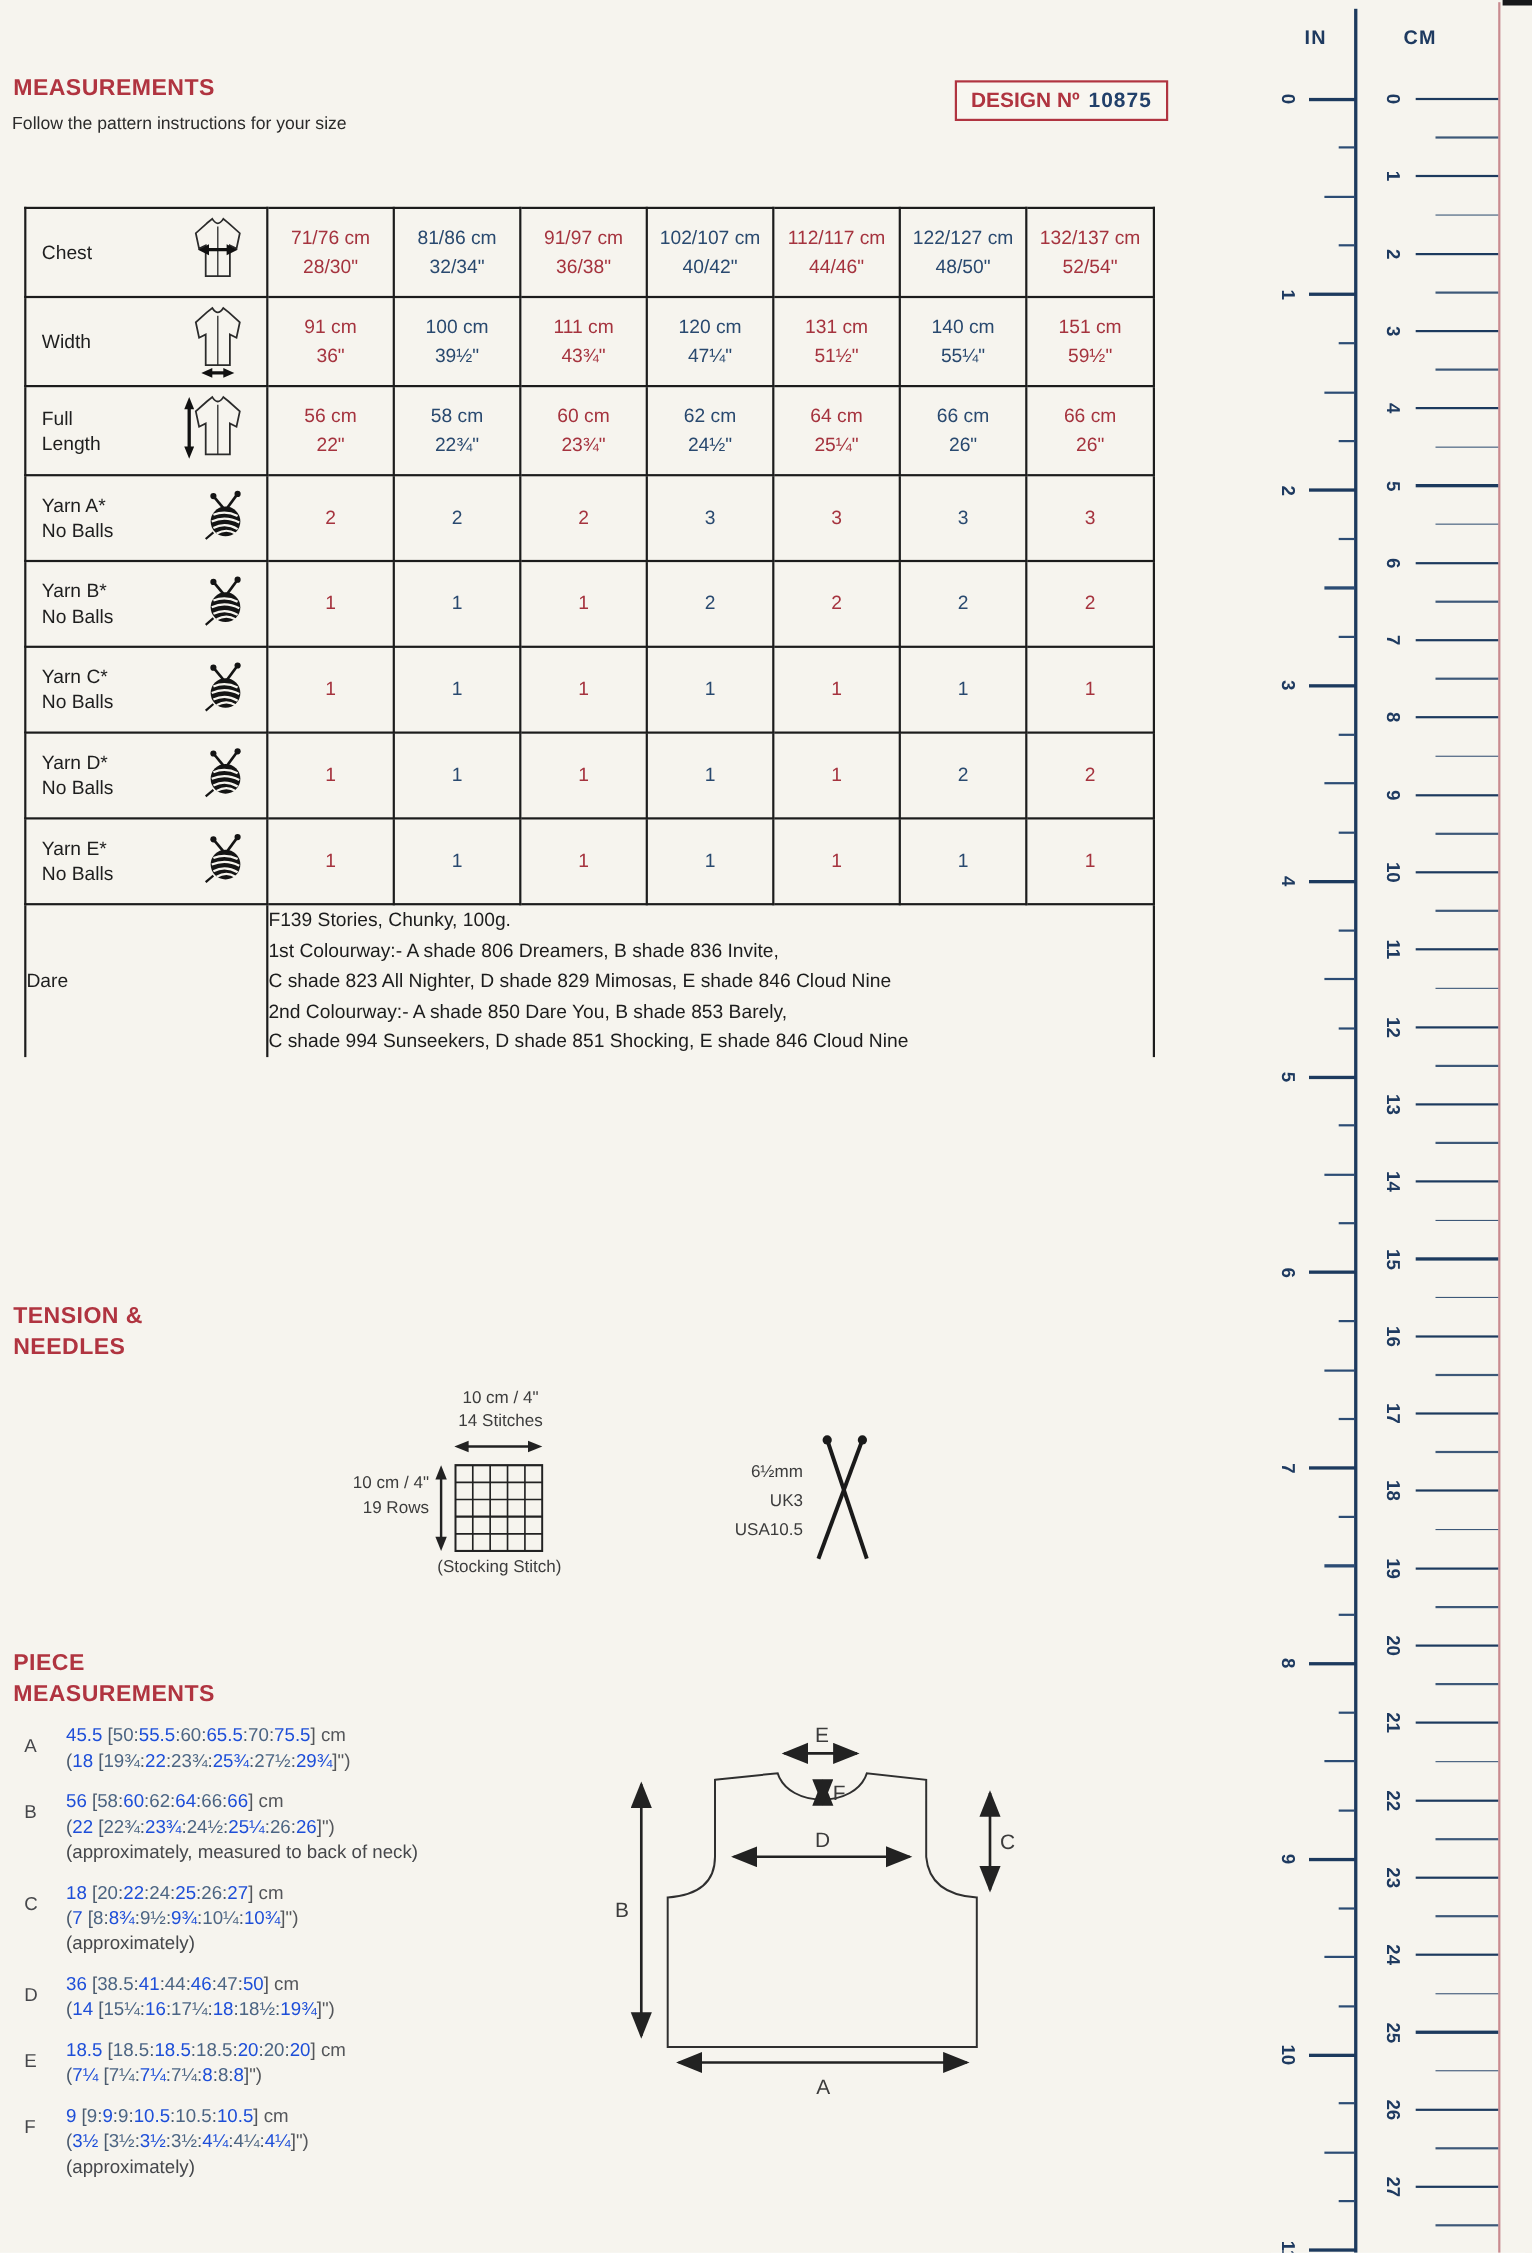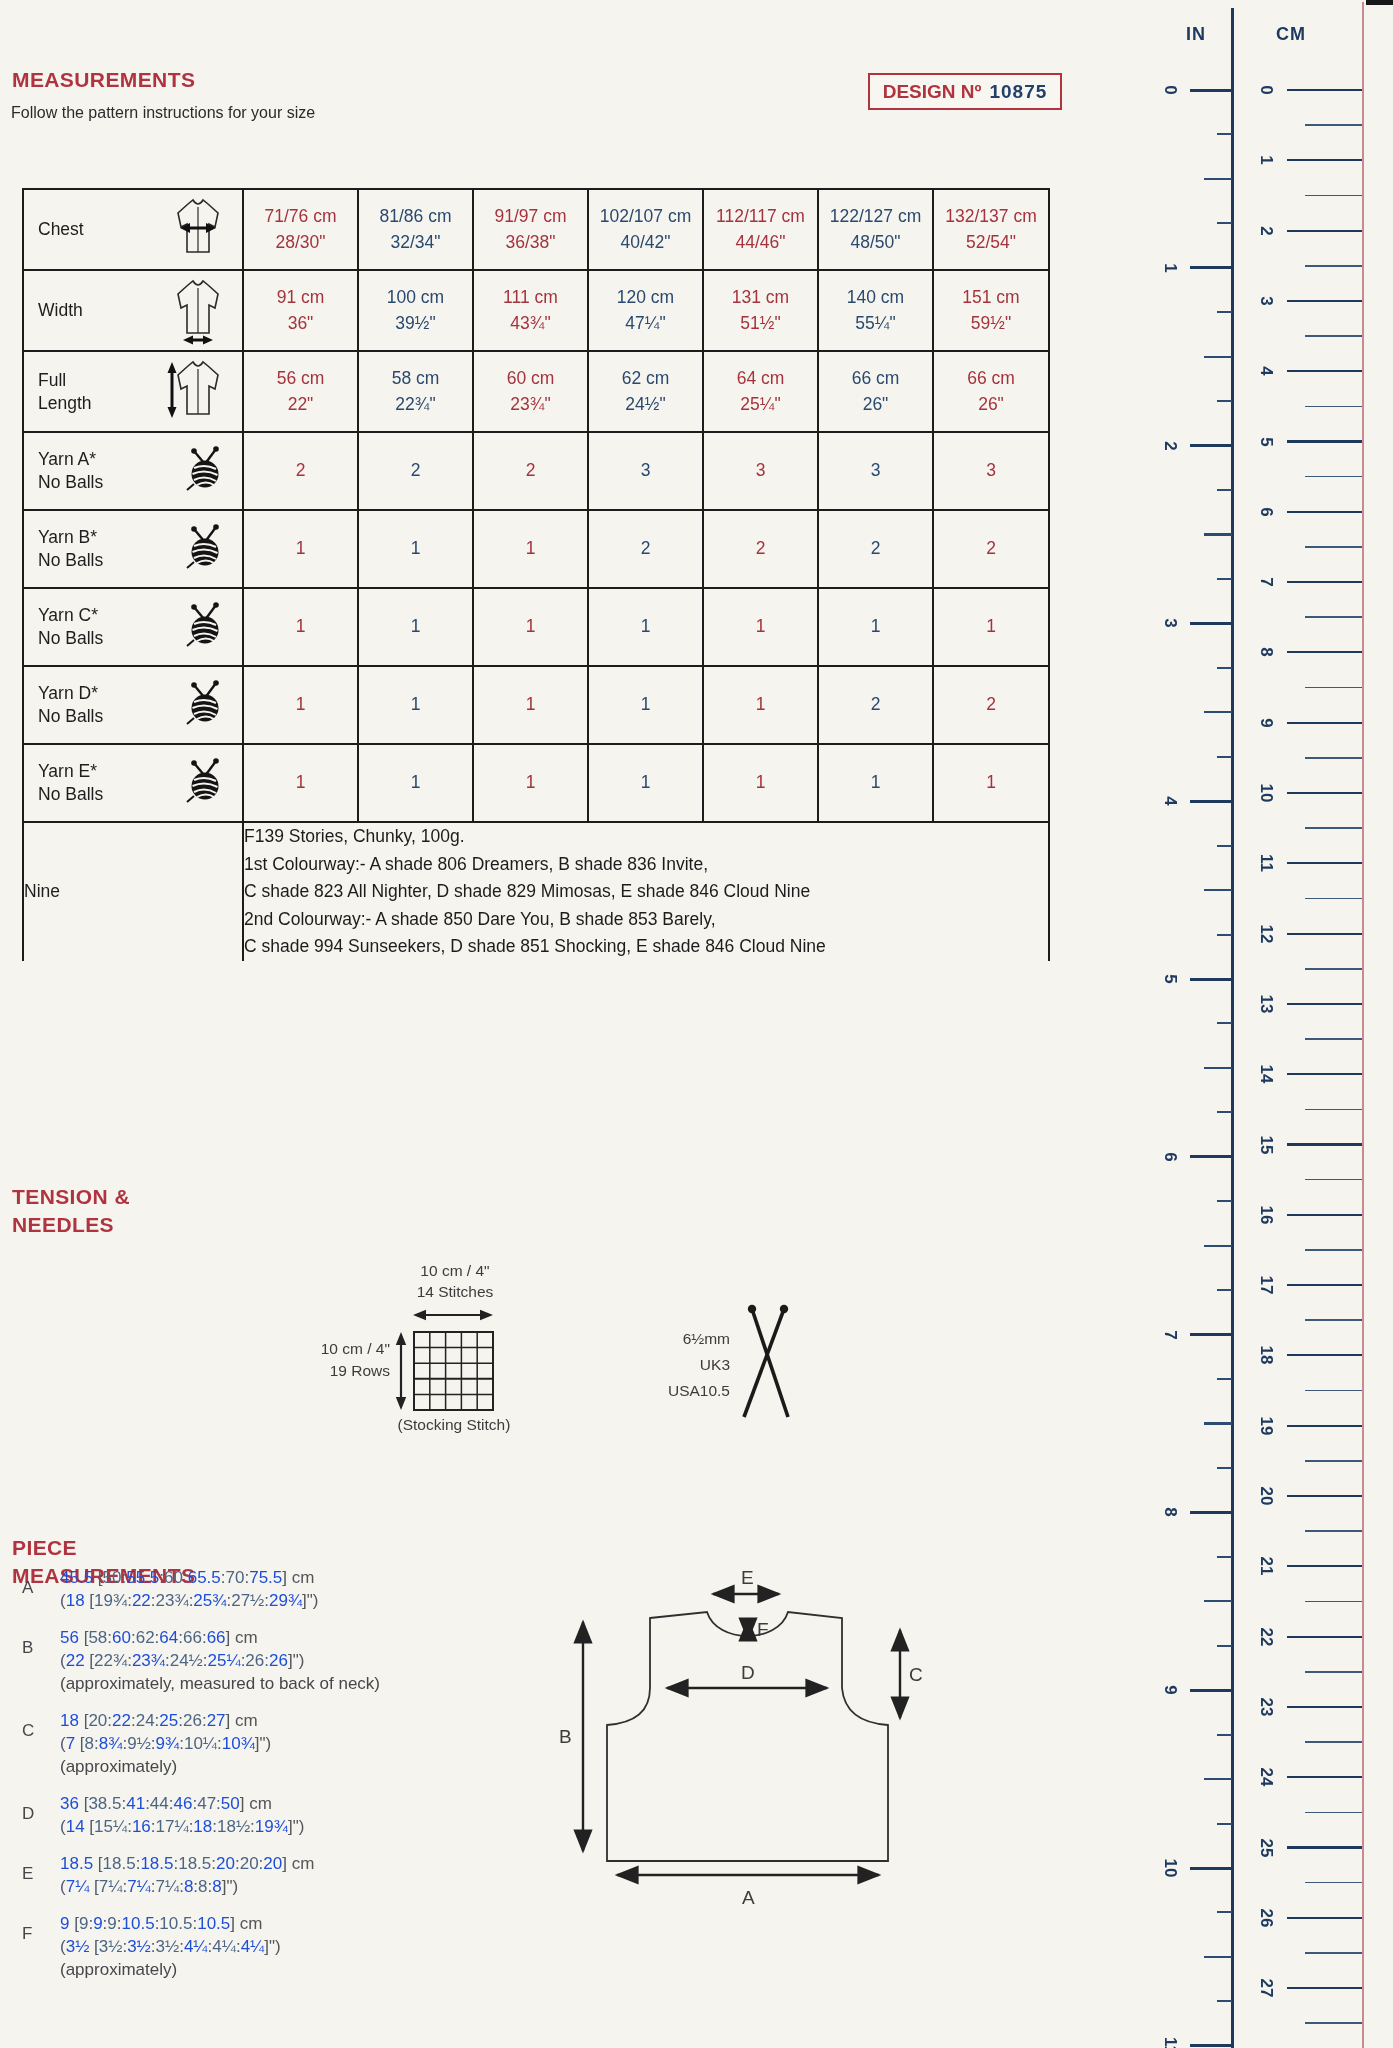--- a/index.html
+++ b/index.html
@@ -3,21 +3,21 @@
 <meta charset="utf-8">
 <style>
   html,body{margin:0;padding:0;}
   .page{position:relative;width:1393px;height:2048px;background:#f6f4ee;overflow:hidden;
         font-family:"Liberation Sans",sans-serif;color:#1e1e1e;}
 
   
   .red-h{position:absolute;color:#b03440;font-weight:bold;font-size:21px;letter-spacing:.4px;line-height:28px;}
   .h-measurements{left:12px;top:66px;}
   .h-tension{left:12px;top:1183px;}
-  .h-piece{left:12px;top:1534px;}
+  .h-piece{left:12px;top:1498px;}
   .subtitle{position:absolute;left:11px;top:104px;font-size:16px;color:#2b2b2b;}
 
   .design-box{position:absolute;left:868px;top:73px;width:190px;height:33px;border:2px solid #b03440;
               display:flex;align-items:center;justify-content:center;gap:8px;font-size:19px;background:#f8f6f0;}
   .design-box .dl{color:#b03440;font-weight:bold;}
   .design-box .dn{color:#21406a;font-weight:bold;letter-spacing:1px;}
 
   
   table.mtable{position:absolute;left:22px;top:188px;width:1026px;border-collapse:collapse;table-layout:fixed;}
   .mtable td{border:2px solid #1c1c1c;padding:0;vertical-align:middle;}
@@ -362,21 +362,21 @@
           </td>
           <td class="cell-c v-red">1</td>
           <td class="cell-c v-navy">1</td>
           <td class="cell-c v-red">1</td>
           <td class="cell-c v-navy">1</td>
           <td class="cell-c v-red">1</td>
           <td class="cell-c v-navy">1</td>
           <td class="cell-c v-red">1</td>
         </tr>
         <tr>
-          <td class="info-label no-bottom">Nine</td>
+          <td class="info-label no-bottom">Dare</td>
           <td class="info-content no-bottom" colspan="7">
             <div>F139 Stories, Chunky, 100g.</div>
             <div>1st Colourway:- A shade 806 Dreamers, B shade 836 Invite,</div>
             <div>C shade 823 All Nighter, D shade 829 Mimosas, E shade 846 Cloud Nine</div>
             <div>2nd Colourway:- A shade 850 Dare You, B shade 853 Barely,</div>
             <div>C shade 994 Sunseekers, D shade 851 Shocking, E shade 846 Cloud Nine</div>
           </td>
         </tr>
       </tbody>
   </table>

